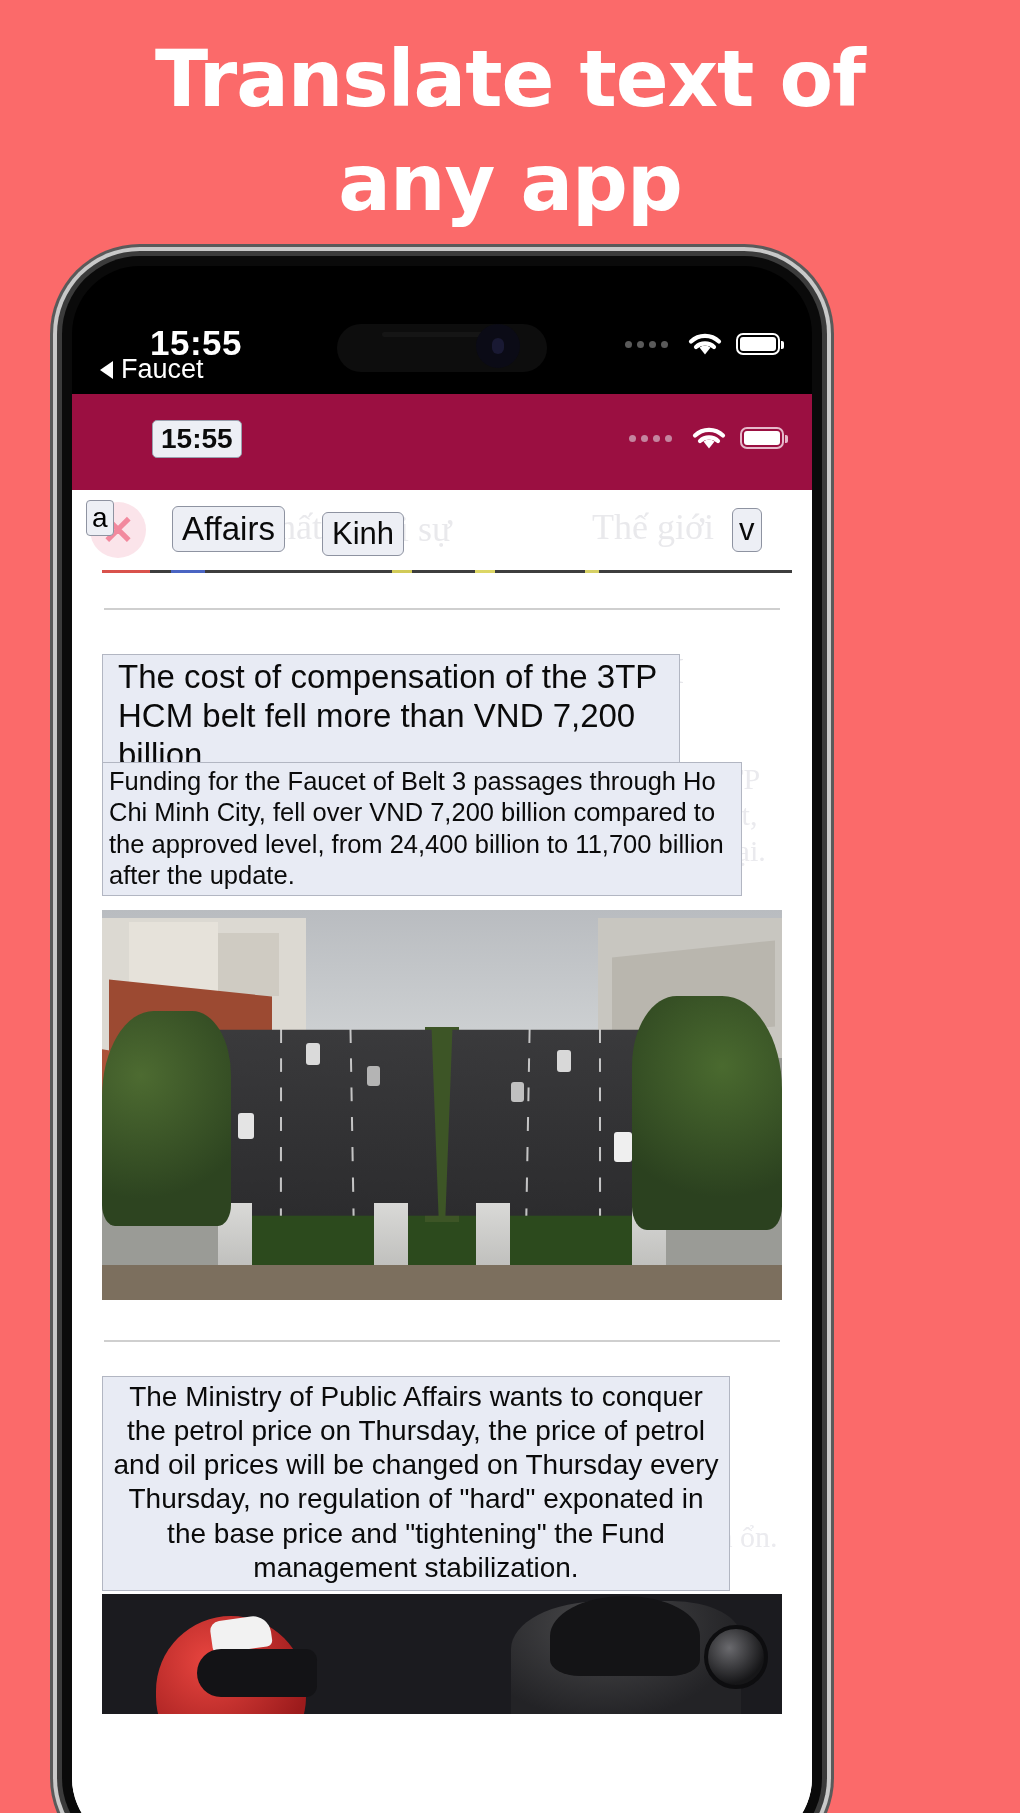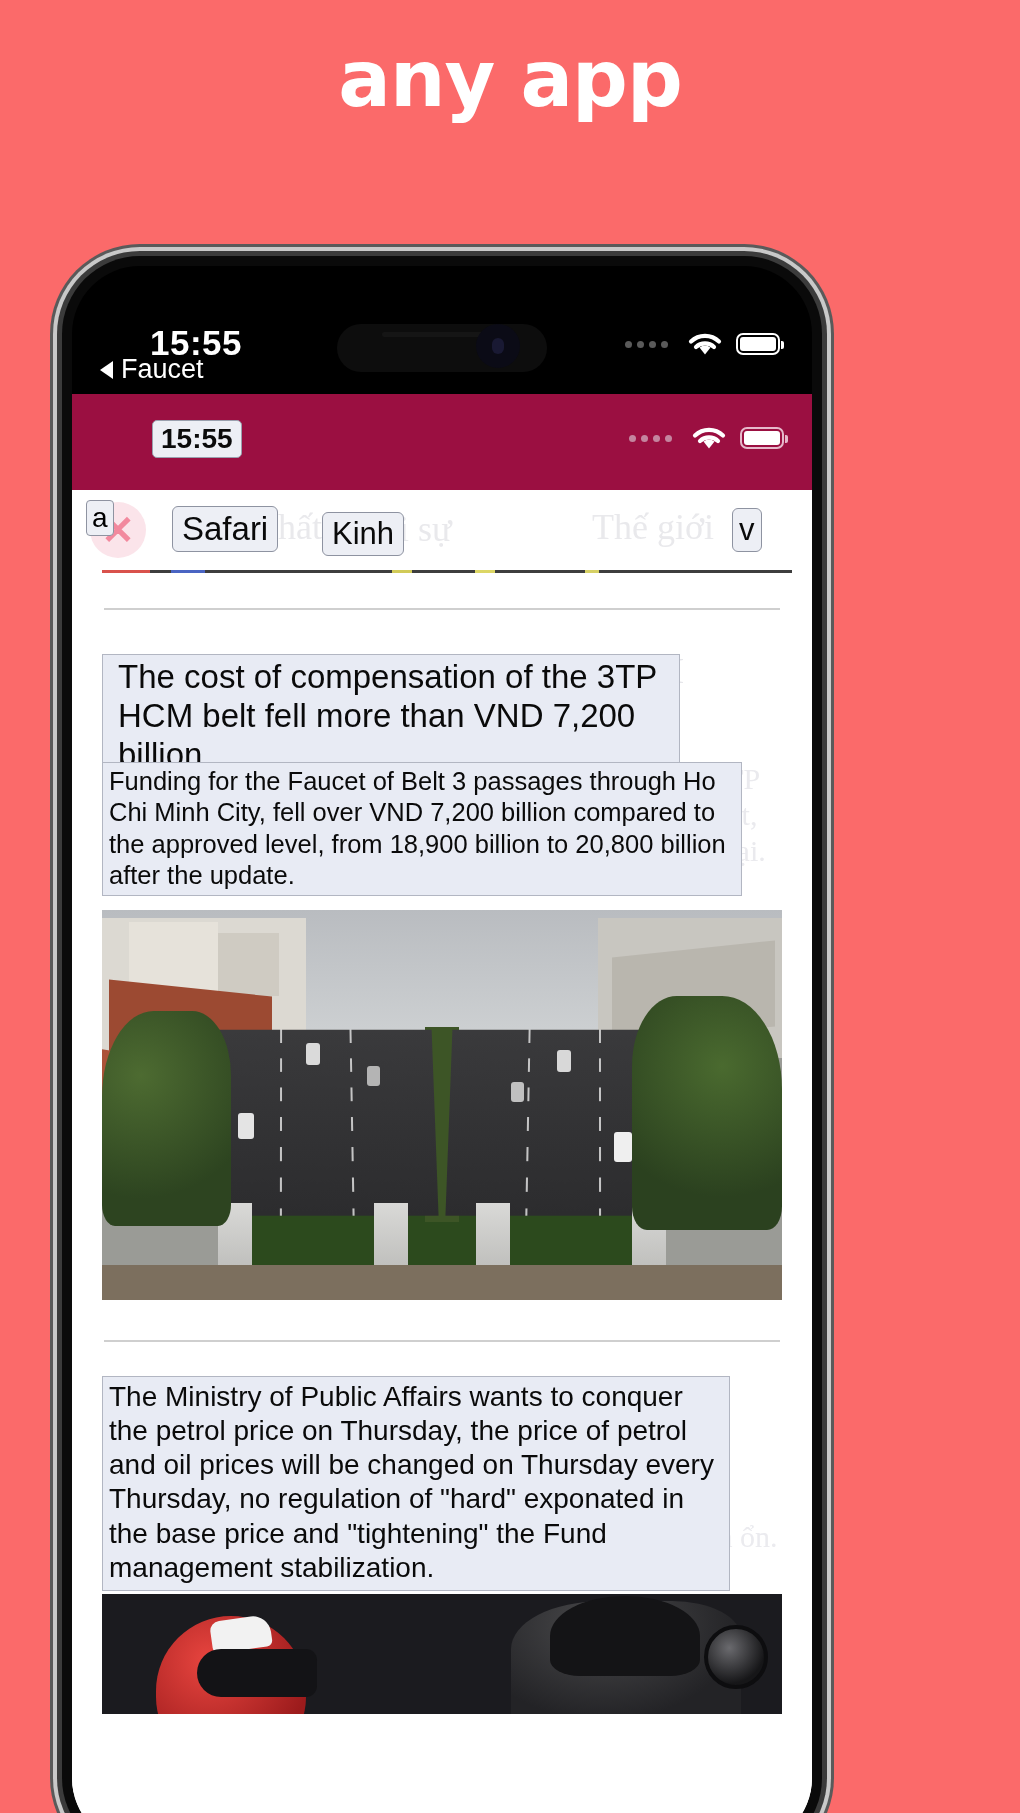--- a/index.html
+++ b/index.html
@@ -365,21 +365,21 @@
   .grass  { position:absolute; left:22%; bottom:9%; width:56%; height:16%; background:#2c4a1d; }
   .car { position:absolute; border-radius:3px; }
   .c1 { left:30%; top:34%; width:14px; height:22px; background:#dadada; }
   .c2 { left:39%; top:40%; width:13px; height:20px; background:#b4b4b4; }
   .c3 { left:20%; top:52%; width:16px; height:26px; background:#e4e4e4; }
   .c4 { right:31%; top:36%; width:14px; height:22px; background:#d8d8d8; }
   .c5 { right:22%; top:57%; width:18px; height:30px; background:#efefef; }
   .c6 { right:38%; top:44%; width:13px; height:20px; background:#c0c0c0; }
 
   
-  .art2-wrap { position: relative; margin: 34px 30px 16px 30px; height: 200px; }
+  .art2-wrap { position: relative; margin: 34px 30px 16px 30px; height: 200px; text-align: center; }
   .art2-ghost {
     position: absolute; left: 2px;
     color: #ebebef;
     font-family: "Liberation Serif", serif;
     font-size: 30px;
     white-space: nowrap;
   }
   .h1 { top: 0; } .h2 { top: 36px; } .h3 { top: 72px; } .h4 { top: 108px; } .h5 { top: 144px; }
   .art2 {
     position: absolute; left: 0; top: 0;
@@ -433,20 +433,21 @@
     width:64px; height:64px;
     border-radius:50%;
     background: radial-gradient(circle at 38% 34%, #6a6a6e, #161618 70%);
     border: 4px solid #0d0d0f;
   }
 </style>
 </head>
 <body>
 
 <div class="promo">
+  <div>Translate text of</div>
   <div>any app</div>
 </div>
 
 <div class="phone-frame">
 
   <div class="btn-side btn-mute"></div>
   <div class="btn-side btn-vup"></div>
   <div class="btn-side btn-vdn"></div>
 
   <div class="phone-inner">
@@ -507,21 +508,21 @@
       <div class="tabs-bar">
         <span class="ghost-vn" style="left:118px; top:16px; font-size:36px;">Mới nhất</span>
         <span class="ghost-vn" style="left:268px; top:18px; font-size:36px;">Thời sự</span>
         <span class="ghost-vn" style="left:520px; top:16px; font-size:36px;">Thế giới</span>
 
         <div class="avatar">
           <span class="avatar-x">✕</span>
         </div>
         <span class="avatar-ovl">a</span>
 
-        <span class="tab-chip tab-latest">Safari</span>
+        <span class="tab-chip tab-latest">Affairs</span>
         <span class="tab-chip tab-news">Kinh</span>
         <span class="tab-chip tab-v">v</span>
       </div>
 
       <div class="colorline"></div>
 
       <div class="feed">
 
         <div class="divider" style="margin-top:34px;"></div>
 
@@ -530,21 +531,21 @@
           <div class="art-title-wrap">
             <span class="art-title-ghost">Chi phí bồi thường Vành đai 3 TP HCM</span>
             <span class="art-title-ghost l2">giảm hơn 7.200 tỷ đồng</span>
             <span class="art-title ovl">The cost of compensation of the 3TP HCM belt fell more than VND 7,200 billion</span>
           </div>
 
           <div class="art-sum-wrap">
             <span class="art-sum-ghost g1">Kinh phí giải phóng mặt bằng Vành đai 3 đoạn qua TP</span>
             <span class="art-sum-ghost g2">HCM giảm hơn 7.200 tỷ đồng so với mức được duyệt,</span>
             <span class="art-sum-ghost g3">từ 18.900 tỷ xuống 11.700 tỷ đồng sau khi cập nhật lại.</span>
-            <span class="art-sum ovl">Funding for the Faucet of Belt 3 passages through Ho Chi Minh City, fell over VND 7,200 billion compared to the approved level, from 18,900 billion to 20,800 billion after the update.</span>
+            <span class="art-sum ovl">Funding for the Faucet of Belt 3 passages through Ho Chi Minh City, fell over VND 7,200 billion compared to the approved level, from 24,400 billion to 11,700 billion after the update.</span>
           </div>
 
           <div class="photo1">
             <div class="sky"></div>
             <div class="town-r"></div>
             <div class="roofr"></div>
             <div class="town-l"></div>
             <div class="bld1"></div>
             <div class="bld2"></div>
             <div class="roof1"></div>

